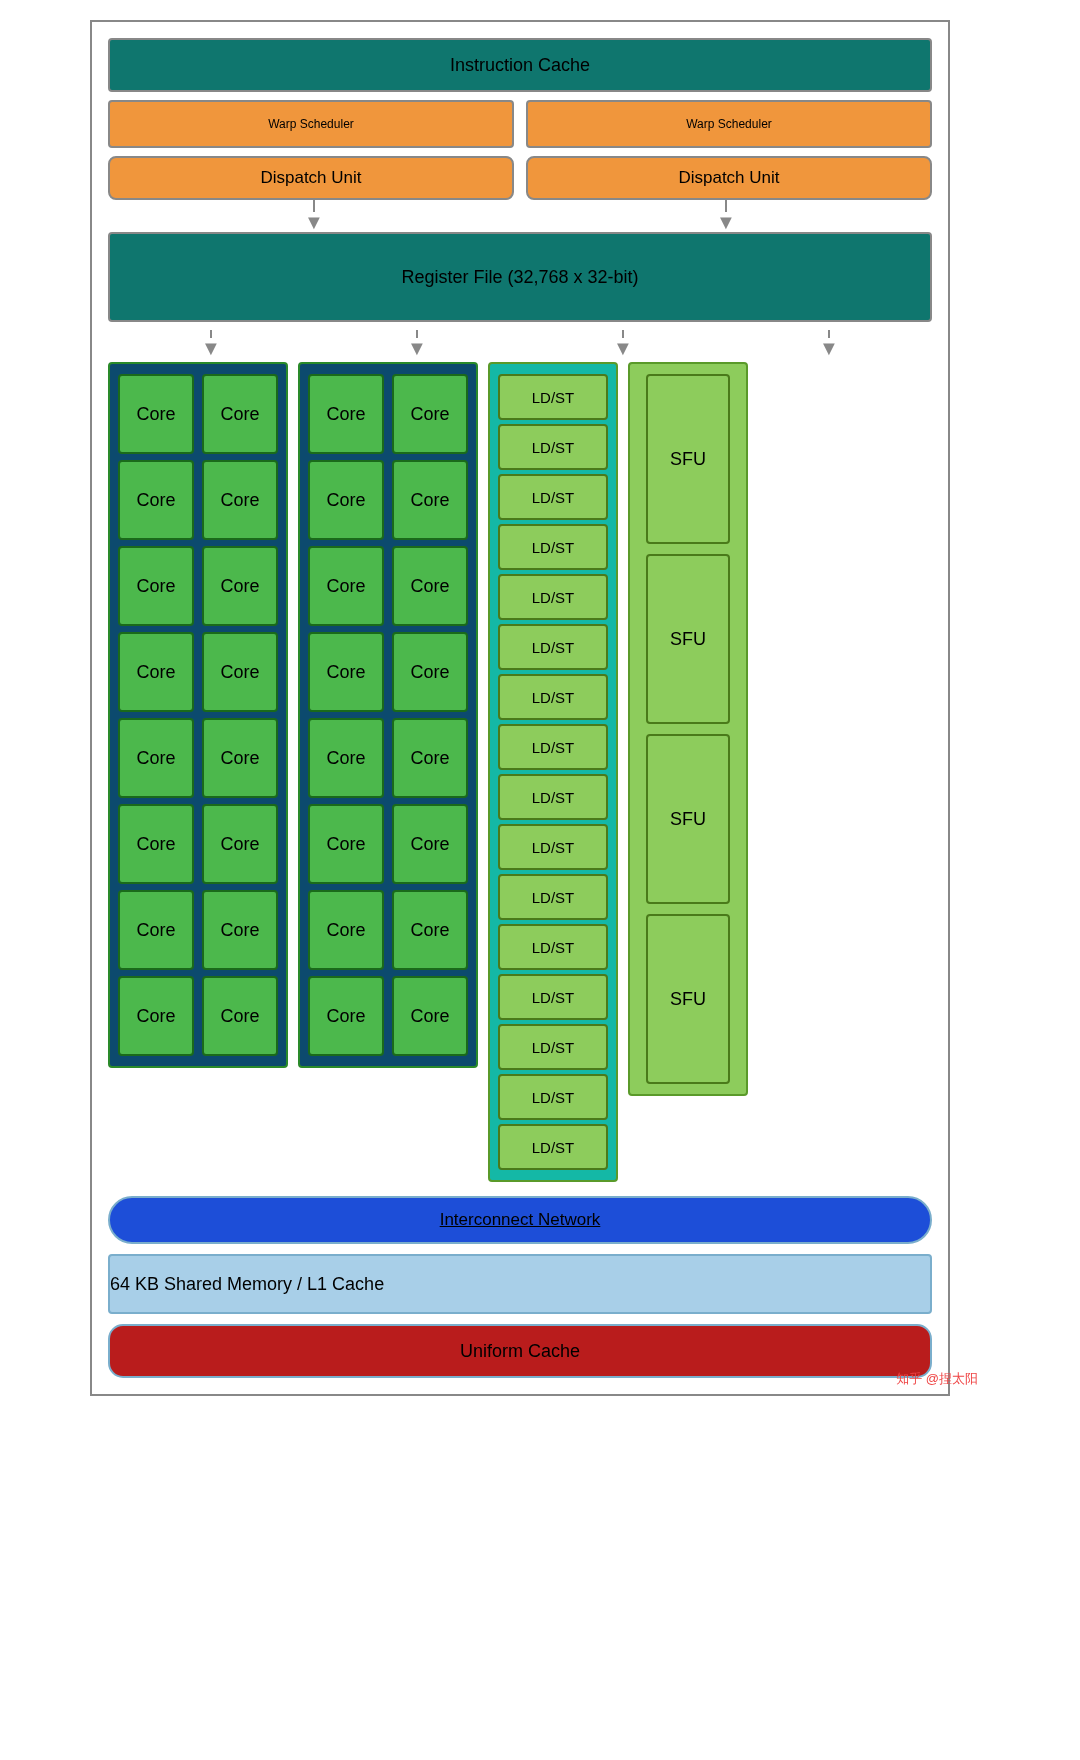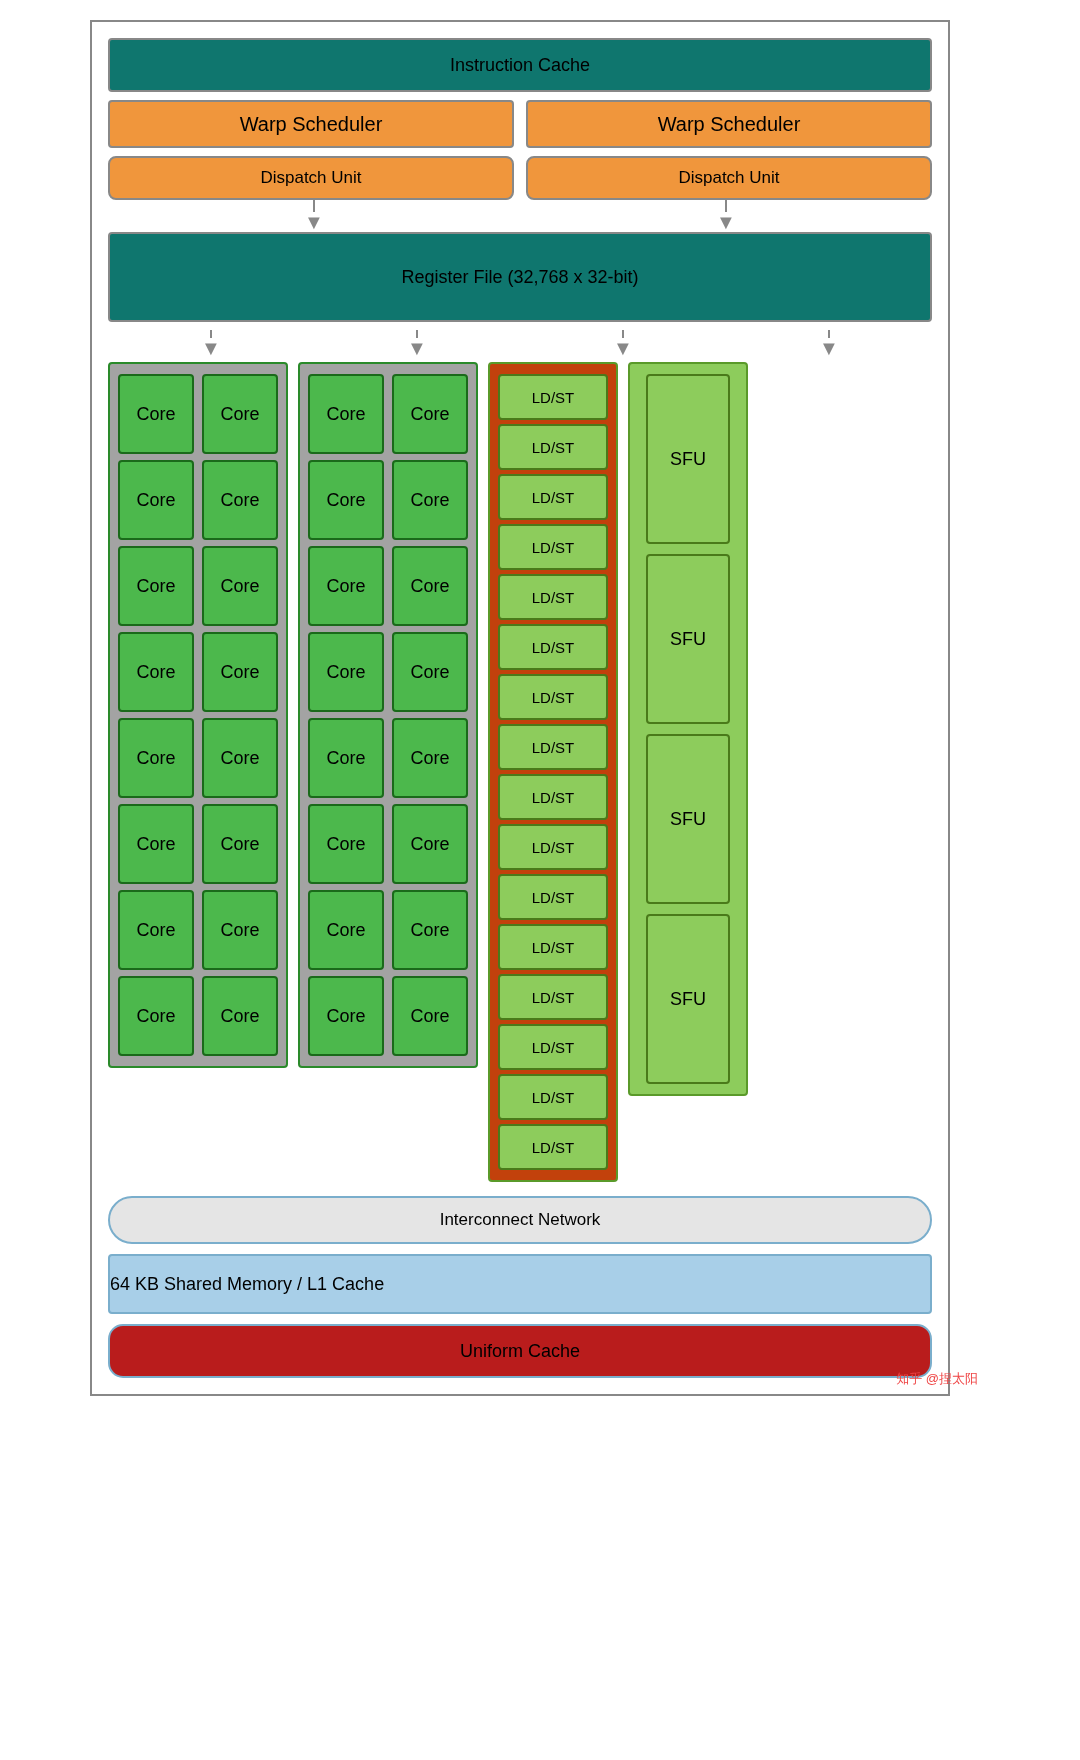--- a/index.html
+++ b/index.html
@@ -43,21 +43,21 @@
       display: flex;
       gap: 12px;
       margin-top: 8px;
     }
     .warp-block {
       flex: 1;
       height: 48px;
       display: flex;
       align-items: center;
       justify-content: center;
-      font-size: 20px;
+      font-size: 12px;
       border: 2px solid #888;
       border-radius: 4px;
     }
     .dispatch-block {
       flex: 1;
       height: 44px;
       display: flex;
       align-items: center;
       justify-content: center;
       font-size: 17px;
@@ -85,21 +85,21 @@
     
     .exec-row {
       width: 100%;
       display: flex;
       gap: 10px;
       margin-top: 4px;
       align-items: flex-start;
     }
     .cores-panel {
       flex: 0 0 180px;
-      background: #a3a3a3;
+      background: #0c4a6e;
       border: 2px solid #2a8a2a;
       border-radius: 4px;
       display: flex;
       flex-direction: column;
       gap: 6px;
       padding: 10px 8px;
     }
     .cores-row {
       display: flex;
       gap: 8px;
@@ -112,21 +112,21 @@
       border-radius: 4px;
       display: flex;
       align-items: center;
       justify-content: center;
       font-size: 18px;
       font-weight: normal;
       color: #000;
     }
     .ldst-panel {
       flex: 0 0 130px;
-      background: #c2410c;
+      background: #14b8a6;
       border: 2px solid #5a9a2a;
       border-radius: 4px;
       display: flex;
       flex-direction: column;
       gap: 4px;
       padding: 10px 8px;
     }
     .ldst-box {
       height: 46px;
       background: #8dcc5c;
@@ -157,27 +157,28 @@
       align-items: center;
       justify-content: center;
       font-size: 18px;
       color: #000;
       min-height: 170px;
     }
     .interconnect {
       width: 100%;
       height: 48px;
       margin-top: 14px;
-      background: #e5e5e5;
+      background: #1d4ed8;
       border: 2px solid #7aaecc;
       border-radius: 28px;
       display: flex;
       align-items: center;
       justify-content: center;
       font-size: 17px;
+      text-decoration: underline;
     }
     .shared-memory {
       width: 100%;
       height: 60px;
       margin-top: 10px;
       background: #a8cfe8;
       border: 2px solid #7aaecc;
       border-radius: 4px;
       display: flex;
       align-items: center;

